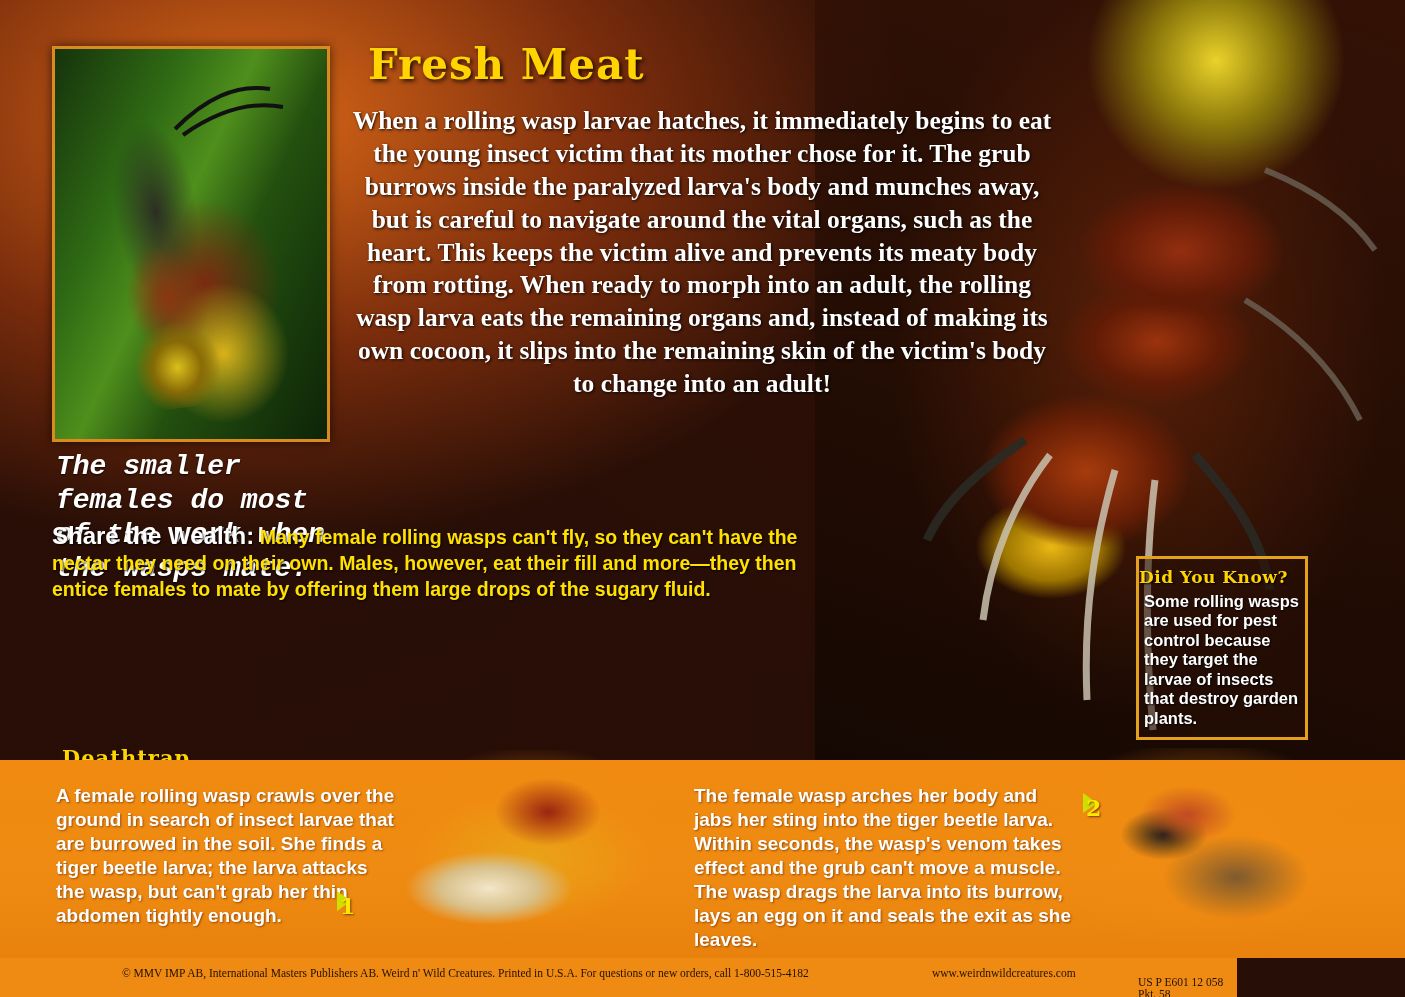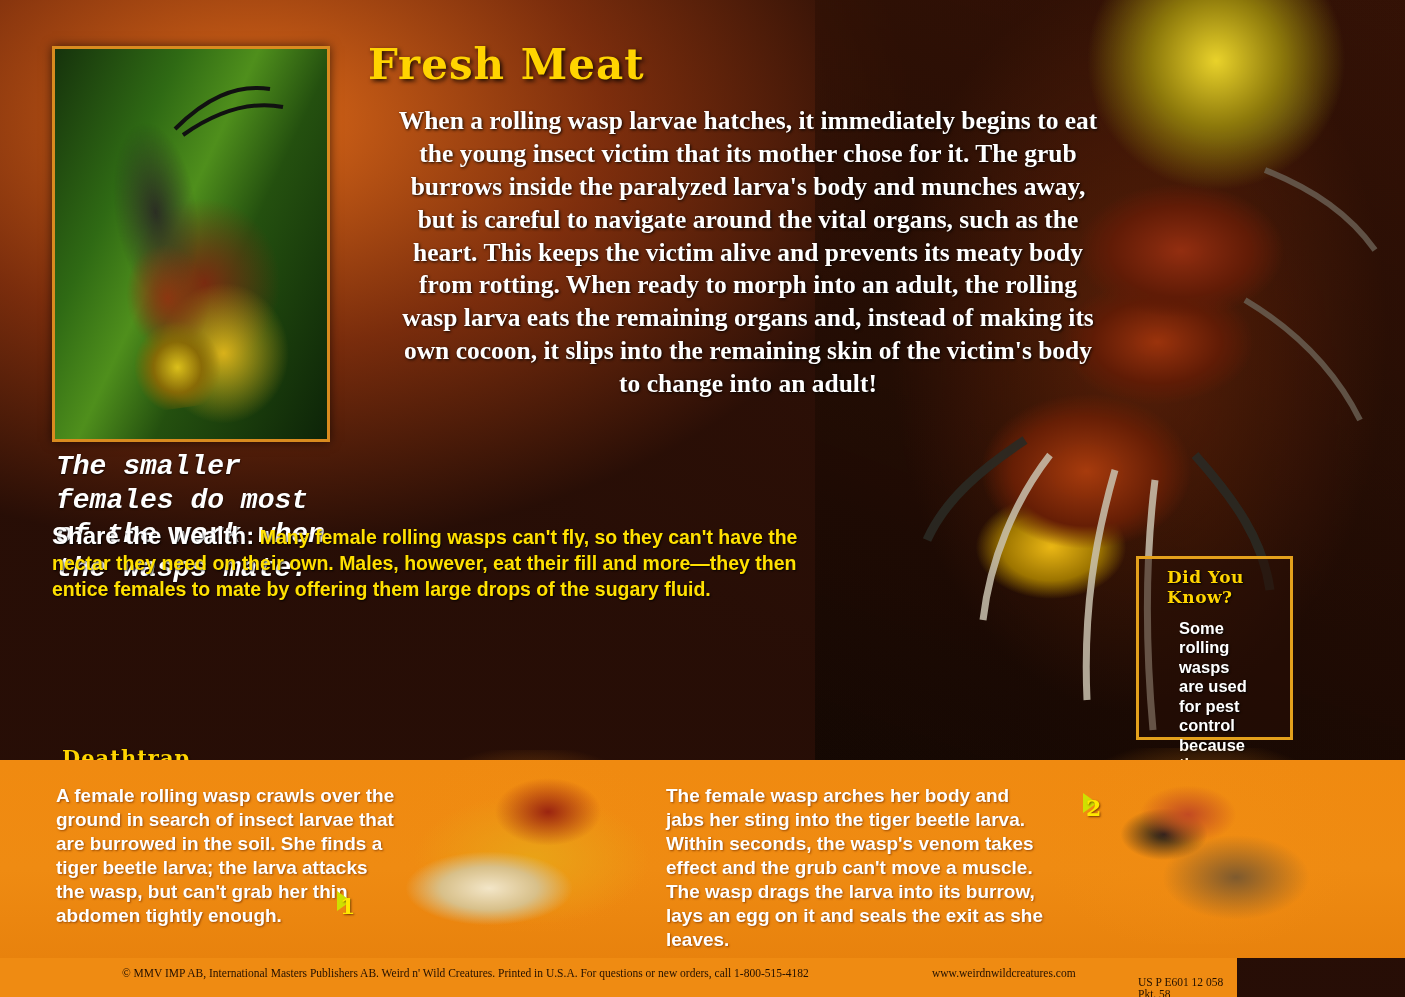--- a/index.html
+++ b/index.html
@@ -62,65 +62,64 @@
     color:#ffd400;font-family:"DejaVu Serif", serif;font-weight:700;
     font-size:42px;letter-spacing:1px;
     text-shadow:2px 2px 4px rgba(0,0,0,.85);
   }
   
   .body-copy{
     position:absolute;left:352px;top:105px;width:700px;
     color:#fff;font-family:"Liberation Serif", serif;font-weight:700;
     font-size:25.5px;line-height:1.29;text-align:center;
     text-shadow:1px 1px 3px rgba(0,0,0,.9);
-    margin-left:46px;
   }
   
   .sect{
     position:absolute;color:#ffe000;font-family:"Liberation Sans", sans-serif;
     font-weight:700;font-size:19.5px;line-height:1.3;
     text-shadow:1px 1px 2px rgba(0,0,0,.85);
   }
   .sect .lead{color:#ffffff;}
   .sect.share{left:52px;top:520px;width:790px;}
   .sect.girl{left:52px;top:618px;width:790px;}
   .smallcap{font-size:24px;}
   
   .dyk{
-    position:absolute;left:1136px;top:556px;width:157px;height:184px;
+    position:absolute;left:1136px;top:556px;width:172px;height:184px;
     border:3px solid #e4a11c;background:rgba(40,15,5,.55);
-    padding:8px 28px;box-sizing:border-box;
+    padding:8px 0;box-sizing:border-box;
   }
   .dyk h4{
     margin:0 0 4px 0;color:#ffd400;font-family:"DejaVu Serif", serif;
     font-size:17px;letter-spacing:.5px;text-shadow:1px 1px 2px #000;
   }
   .dyk p{
-    margin:12px;color:#fff;font-family:"Liberation Sans", sans-serif;
+    margin:5px;color:#fff;font-family:"Liberation Sans", sans-serif;
     font-weight:700;font-size:16.5px;line-height:1.18;
     text-shadow:1px 1px 2px rgba(0,0,0,.9);
   }
   
   .dt-title{
     position:absolute;left:62px;top:737px;color:#ffd400;
     font-family:"DejaVu Serif", serif;font-weight:700;font-size:21px;
     letter-spacing:1px;text-shadow:1px 1px 2px #000;margin-top:8px;
   }
   .band{
     position:absolute;left:0;top:760px;width:1405px;height:198px;
     background:linear-gradient(180deg,#f08a10 0%,#ef8b12 55%,#e8820d 100%);
     padding-left:15px;
   }
   .band .step{
     position:absolute;color:#fff;font-family:"Liberation Sans", sans-serif;
     font-weight:700;font-size:19px;line-height:1.26;
     text-shadow:1px 1px 2px rgba(120,50,0,.7);
   }
   .step1{left:56px;top:24px;width:340px;}
-  .step2{left:666px;top:24px;width:380px;}
+  .step2{left:694px;top:24px;width:380px;}
   .num{
     position:absolute;color:#ffe800;font-family:"DejaVu Serif", serif;
     font-weight:700;font-size:22px;text-shadow:1px 1px 2px rgba(90,35,0,.8);
   }
   .num1{left:340px;top:133px;}
   .num2{left:1086px;top:35px;}
   .tri{
     position:absolute;width:0;height:0;
     border-top:10px solid transparent;border-bottom:10px solid transparent;
     border-left:14px solid #cfe000;

